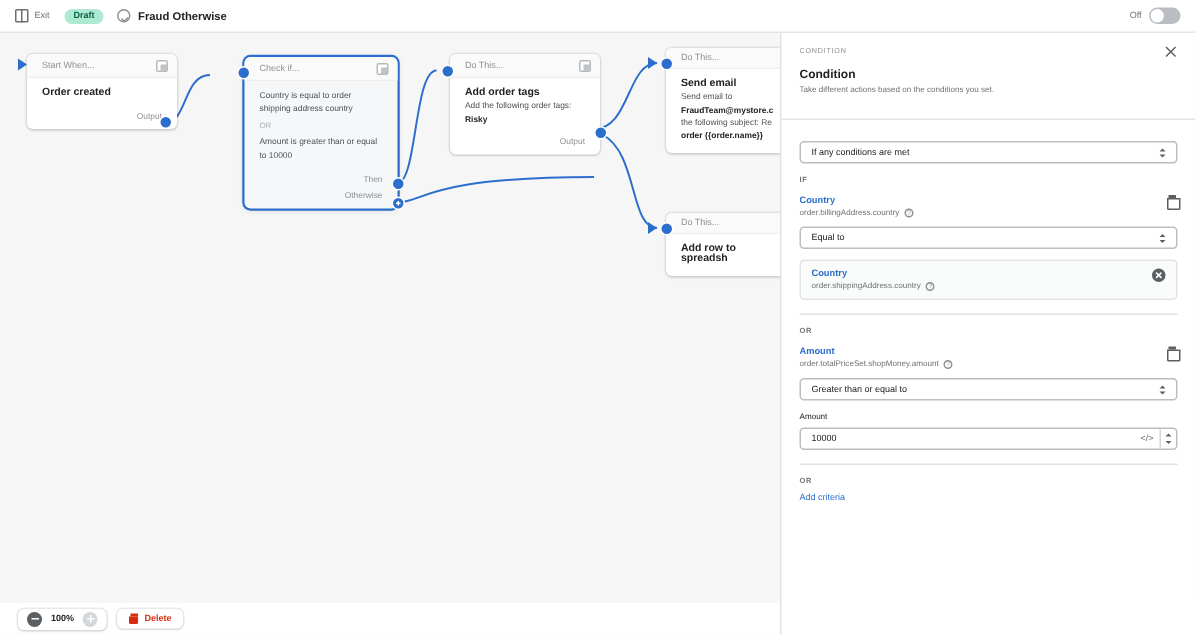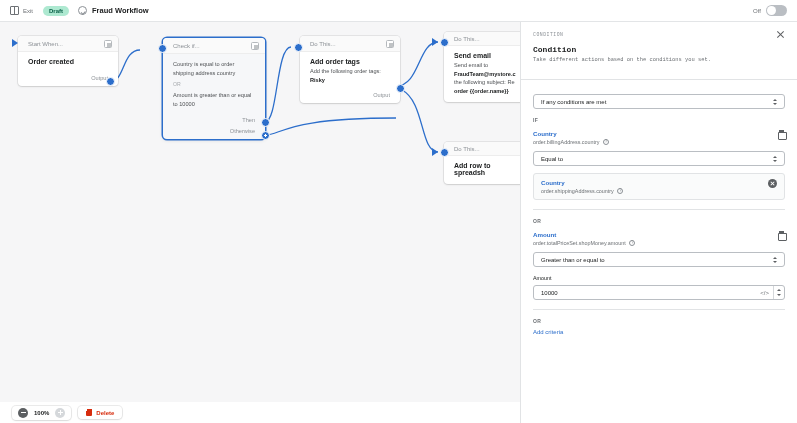--- a/index.html
+++ b/index.html
@@ -132,21 +132,21 @@
   .trash-ico:after{
     content:"";position:absolute;left:0.5px;top:0;width:5px;height:1.5px;background:#d72c0d;
   }
   .delete-label{ font-size:6px; color:#d72c0d; font-weight:bold; }
 
   
   .panel{
     position:absolute; right:0; top:22px; width:277px; height:401px;
     background:#ffffff; border-left:1px solid #e1e3e5; overflow:hidden;
   }
-  .panel-top{ padding:8px 12px 8px 12px;font-family:Liberation Mono, monospace; }
+  .panel-top{ padding:8px 12px 8px 12px; }
   .panel-eyebrow{
     font-size:4.8px; letter-spacing:.5px; color:#8c9196; text-transform:uppercase;
     display:flex; align-items:center;
   }
   .panel-close{
     margin-left:auto; width:9px;height:9px;position:relative; cursor:pointer;
   }
   .panel-close:before,.panel-close:after{
     content:"";position:absolute;left:0;top:4px;width:9px;height:1px;background:#5c5f62;
   }
@@ -228,21 +228,21 @@
 </head>
 <body>
 
 <div class="topbar">
   <div class="exit-btn">
     <span class="exit-ico"></span>
     <span class="exit-label">Exit</span>
   </div>
   <div class="draft-badge">Draft</div>
   <span class="check-ico"></span>
-  <div class="wf-title">Fraud Workflow</div>
+  <div class="wf-title">Fraud Otherwise</div>
   <div class="topbar-right">
     <span class="toggle-label">Off</span>
     <span class="toggle"></span>
   </div>
 </div>
 
 <div class="canvas">
 
   <svg class="canvas-edges">
     <g fill="none" stroke="#2c6ecb" stroke-width="1.3">

